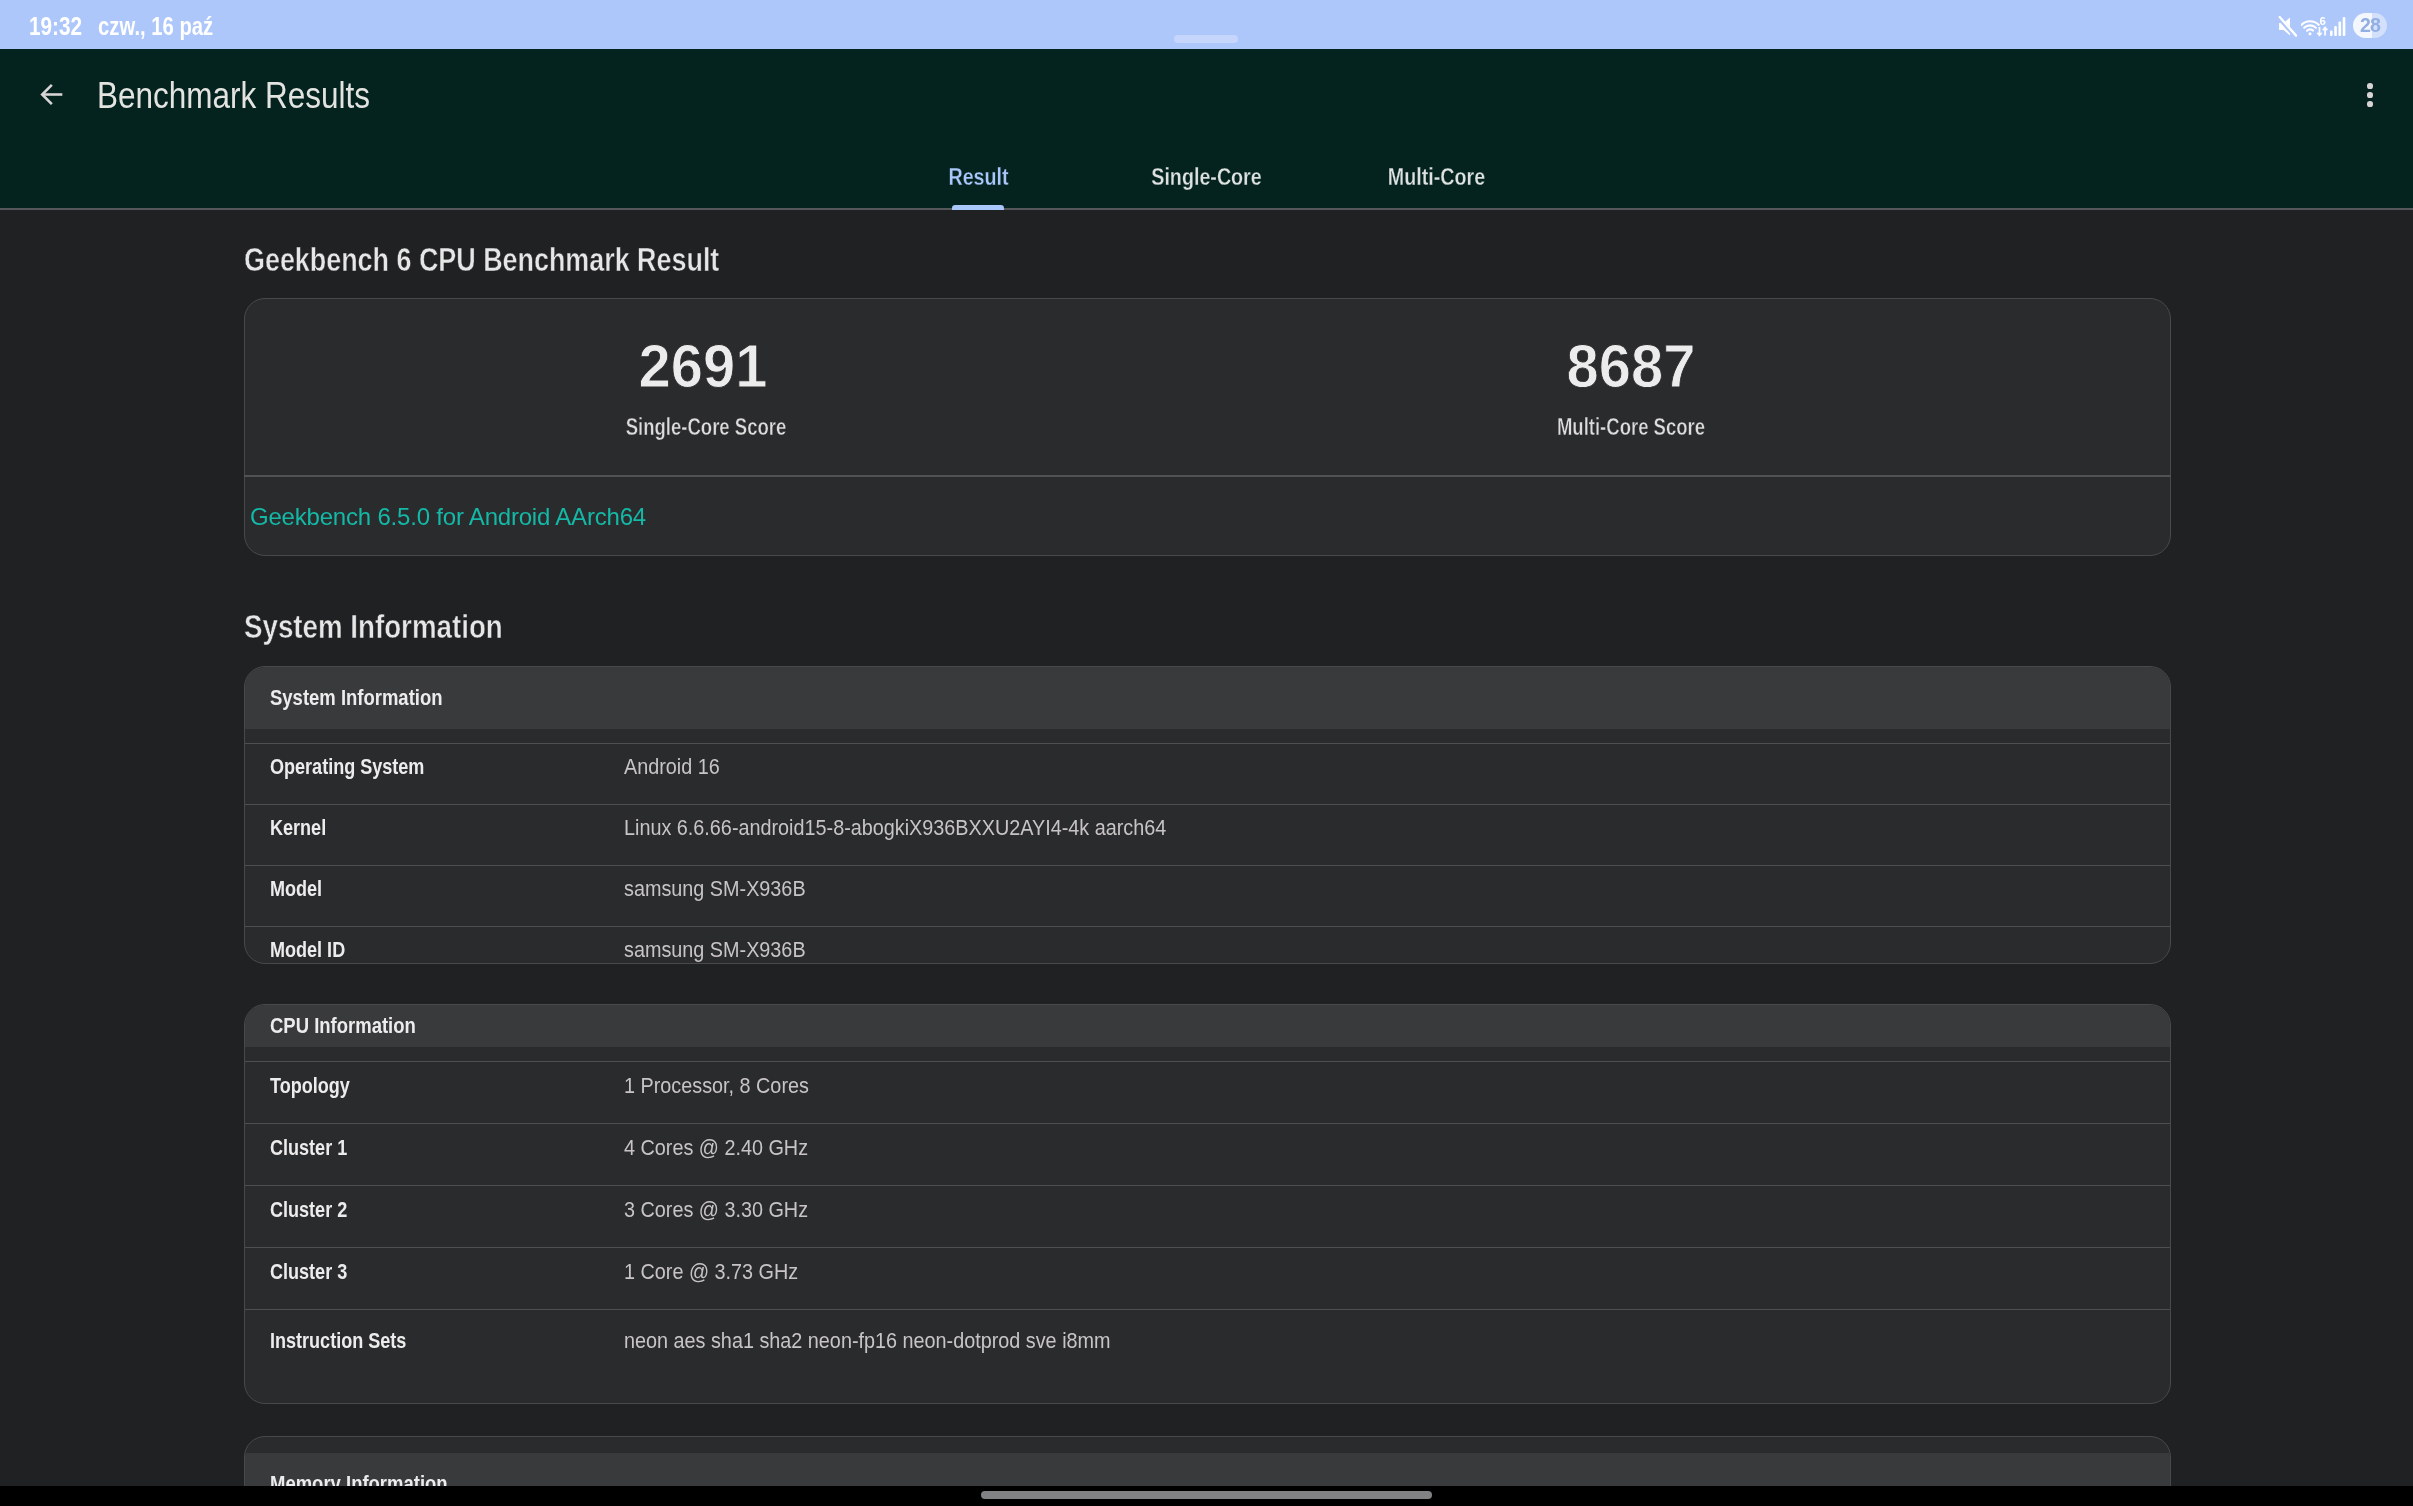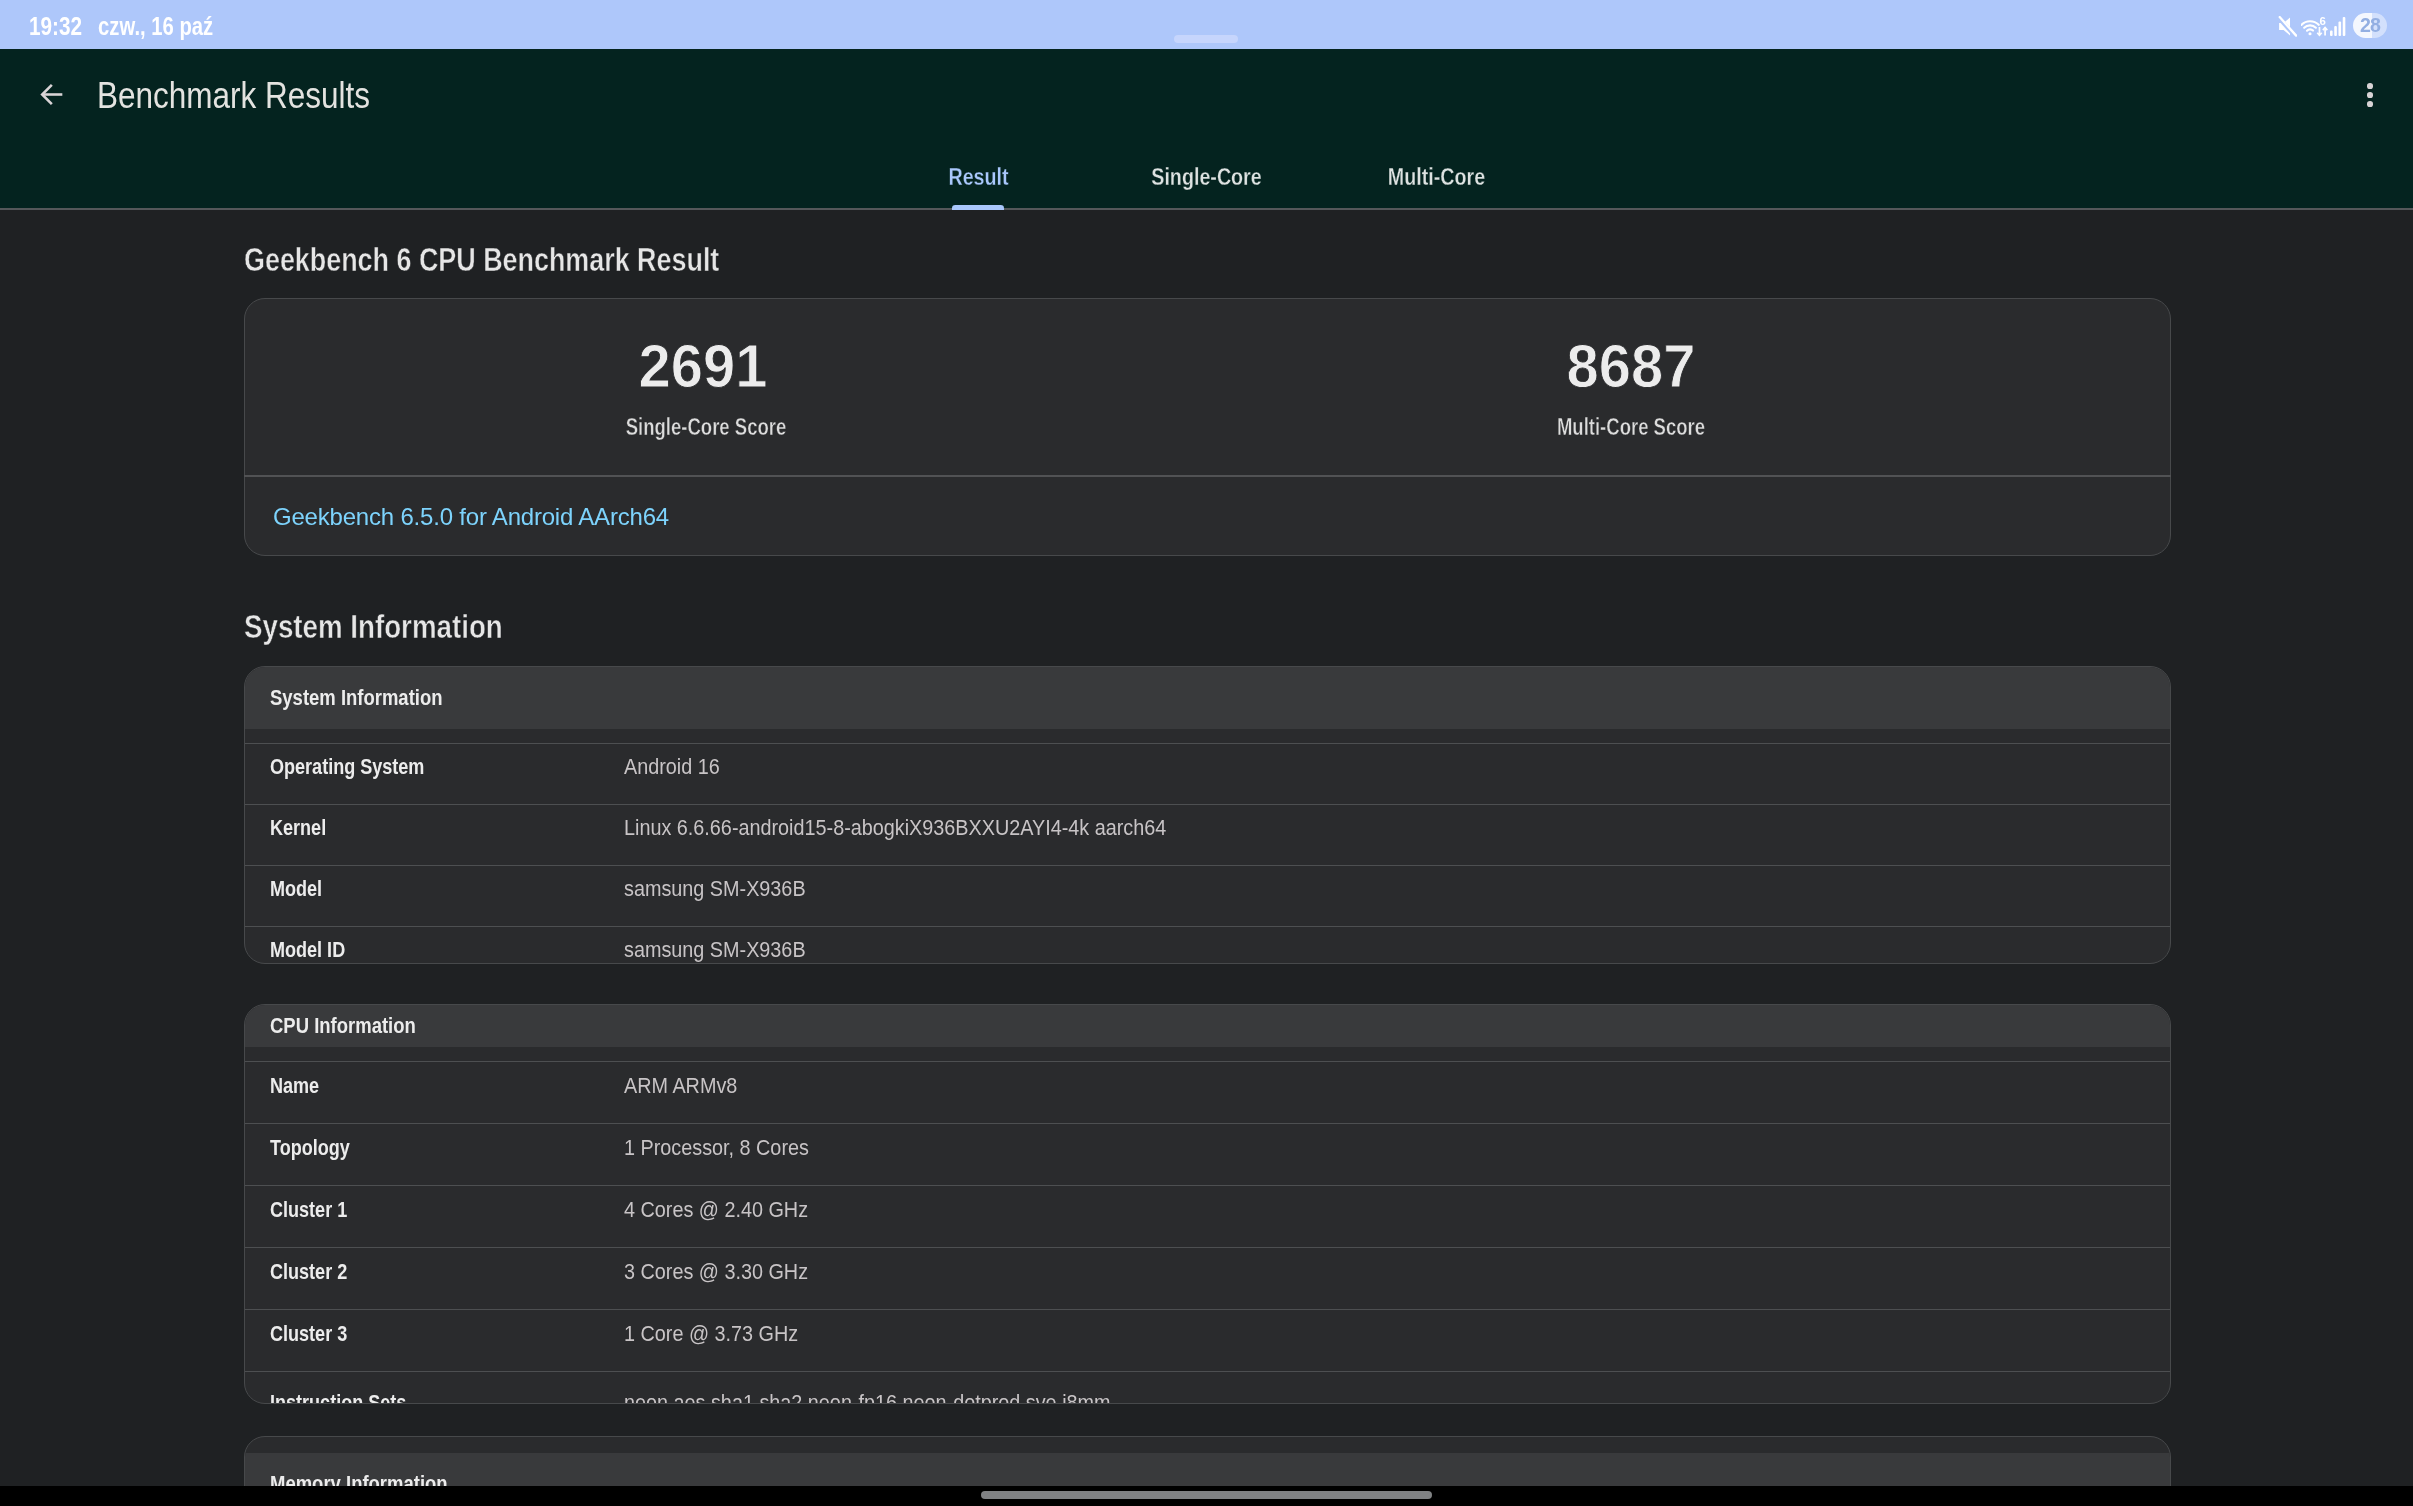--- a/index.html
+++ b/index.html
@@ -30,21 +30,21 @@
   #tabind { left:952px; top:205px; width:52px; height:5.3px; background:#a9c7fb; border-radius:3.3px 3.3px 0 0; z-index:3; }
 
   
   .h1 { left:244px; font-size:33px; font-weight:700; color:#e6e6e6; line-height:38px; transform-origin:left center; -webkit-text-stroke:0.5px #1f2123; }
   .card { left:244px; width:1927px; background:#2a2b2d; border:0.8px solid #47494b; border-radius:21px; overflow:hidden; }
 
   
   #scorecard { top:298px; height:258px; }
   .score { top:325px; width:652px; text-align:center; font-size:61px; font-weight:700; color:#ececec; line-height:82px; transform:scaleX(0.95); -webkit-text-stroke:0.9px #2a2b2d; }
   .slabel { top:413px; width:652px; text-align:center; font-size:23px; font-weight:700; color:#dcdcdc; line-height:28px; transform:scaleX(0.805); -webkit-text-stroke:0.4px #2a2b2d; }
-  #version { left:273px; top:503px; font-size:24px; font-weight:400; color:#7dd3fc; letter-spacing:-0.2px; }
+  #version { left:250px; top:503px; font-size:24px; font-weight:400; color:#14b8a6; letter-spacing:-0.2px; }
   #scdiv { left:244px; top:475px; width:1927px; height:1.6px; background:#515254; }
 
   
   .thead { width:100%; background:#393a3c; display:flex; align-items:center;
            font-size:22px; font-weight:700; color:#ececec; padding-left:24.5px; }
   .thead span { transform:scaleX(0.84); transform-origin:left center; }
   .trow { width:100%; display:flex; align-items:center; border-top:1.6px solid #4d4f51; position:relative;margin-top:14px; }
   .tl { position:absolute; left:24.5px; font-size:22px; font-weight:700; color:#ececec; transform:scaleX(0.82); transform-origin:left center; }
   .tv { position:absolute; left:379px; font-size:22px; font-weight:400; color:#c8c4c6; transform:scaleX(0.90); transform-origin:left center; }
 
@@ -157,24 +157,20 @@
       <span class="tl">Motherboard</span>
       <span class="tv">gts11u</span>
     </div>
   </div>
 
   <div class="abs card" id="cpucard">
     <div class="thead">
       <span>CPU Information</span>
     </div>
     <div class="trow">
-      <span class="tl">Name</span>
-      <span class="tv">ARM ARMv8</span>
-    </div>
-    <div class="trow">
       <span class="tl">Topology</span>
       <span class="tv">1 Processor, 8 Cores</span>
     </div>
     <div class="trow">
       <span class="tl">Cluster 1</span>
       <span class="tv">4 Cores @ 2.40 GHz</span>
     </div>
     <div class="trow">
       <span class="tl">Cluster 2</span>
       <span class="tv">3 Cores @ 3.30 GHz</span>

